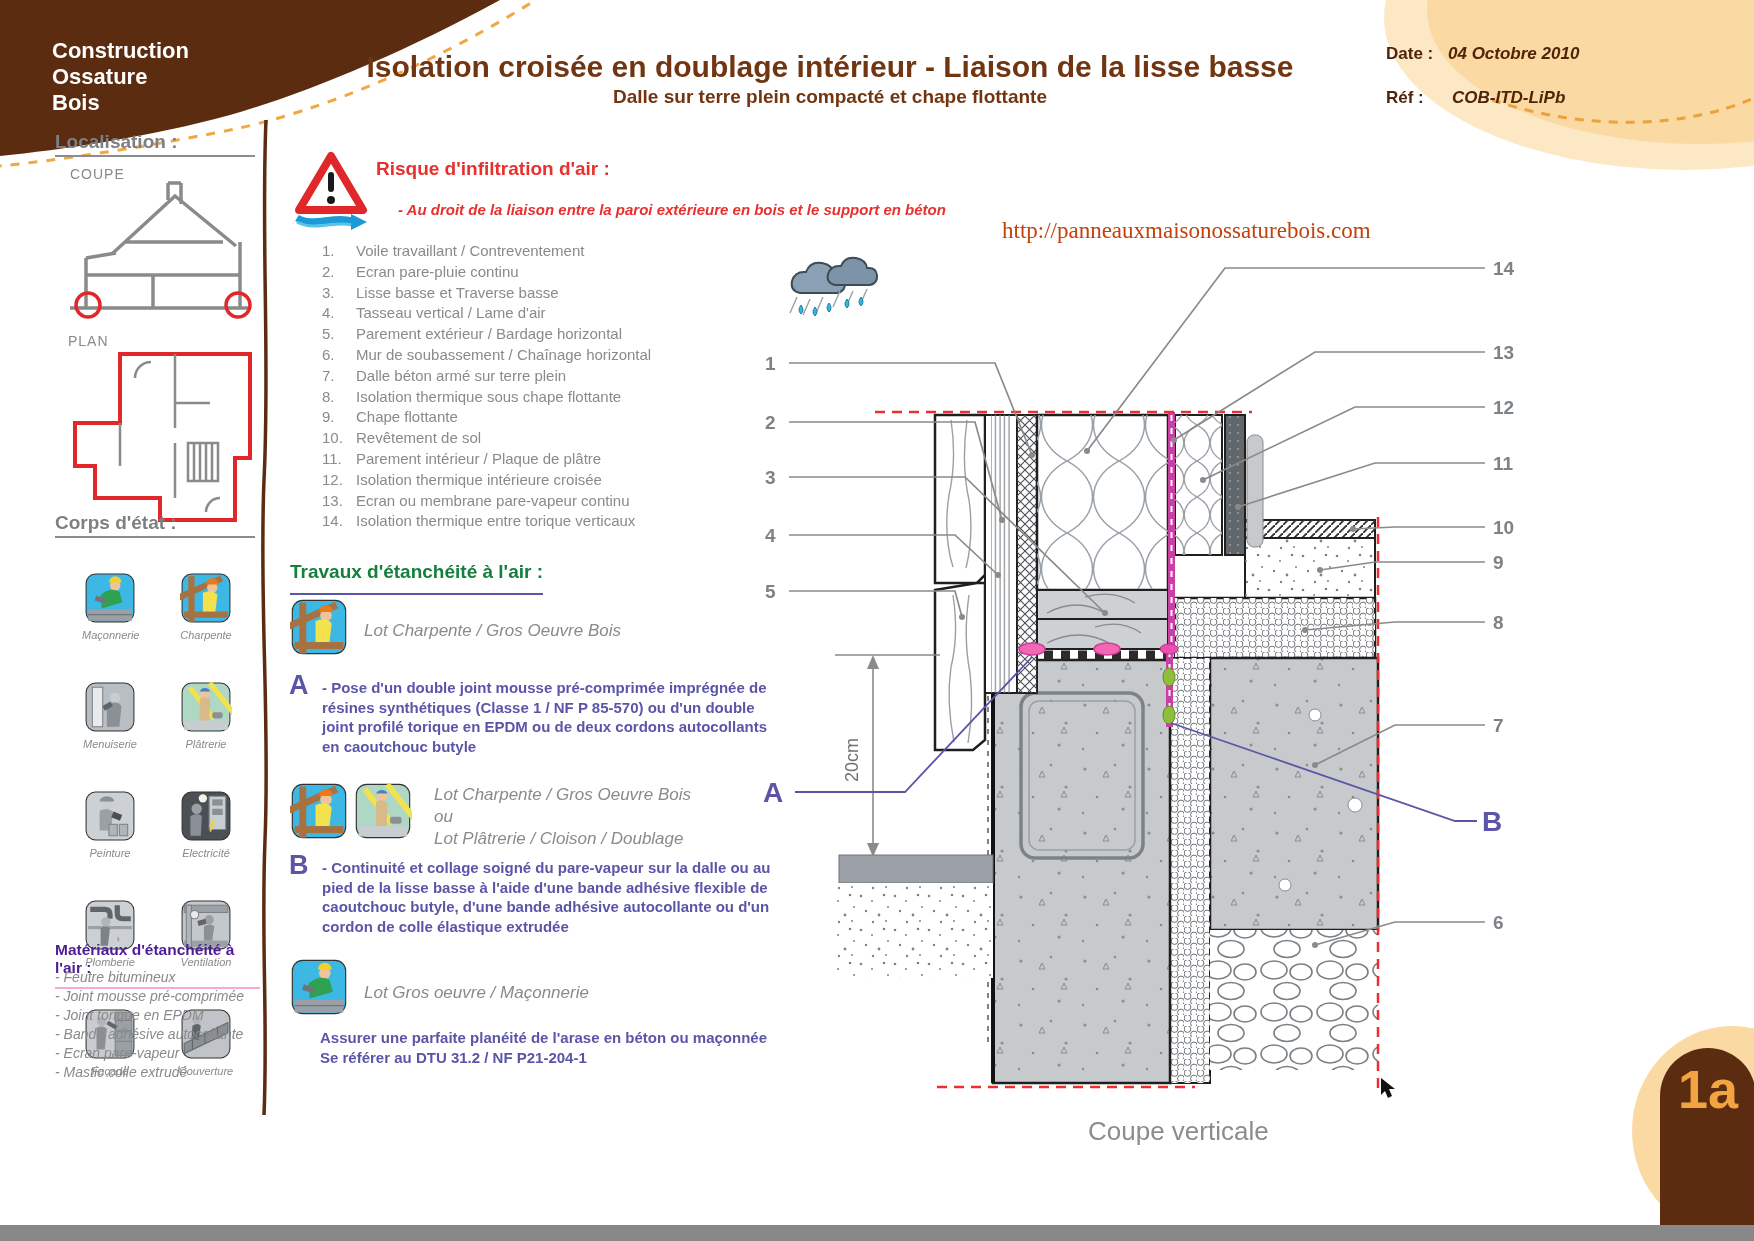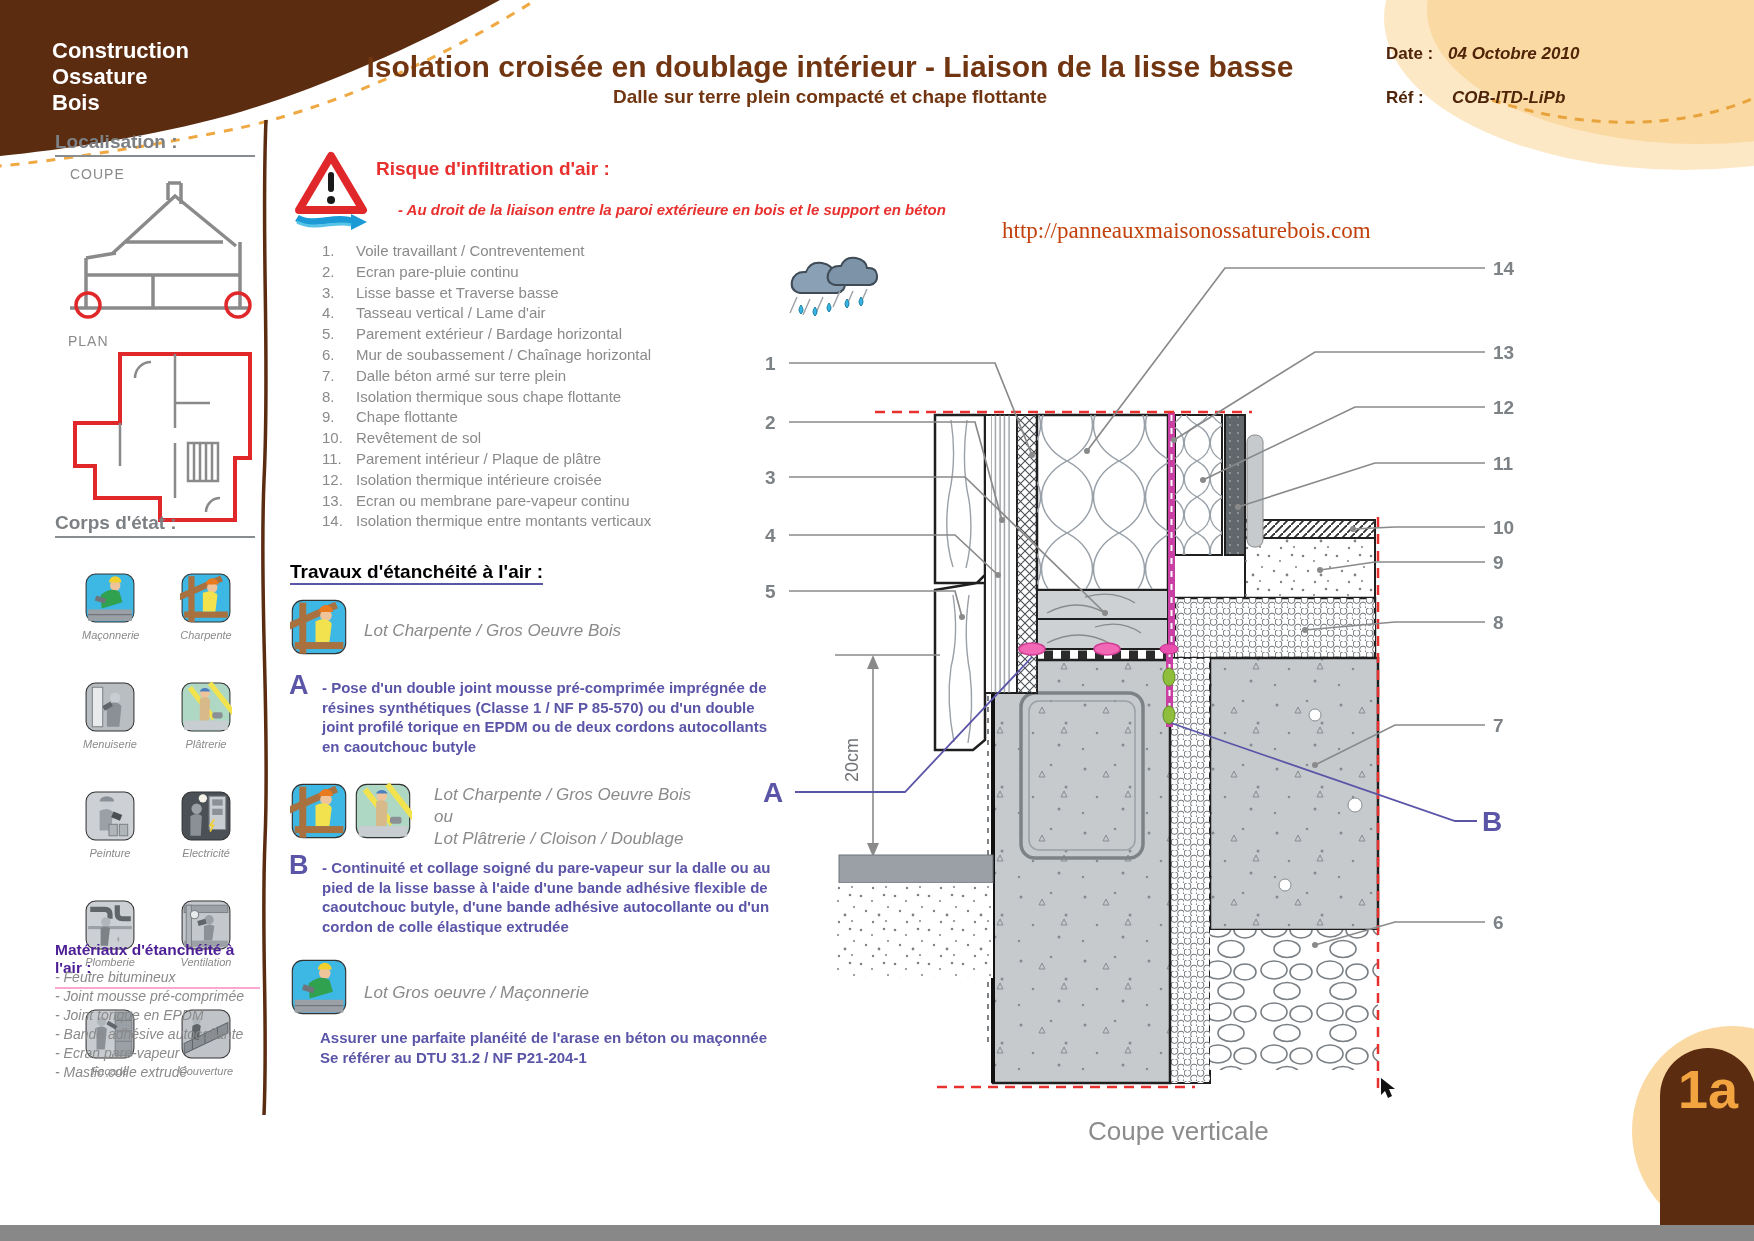--- a/index.html
+++ b/index.html
@@ -16,21 +16,21 @@
   .side-sub{color:#8a8a8a;font-size:14px;letter-spacing:1px;}
   .trade-grid{display:grid;grid-template-columns:56px 56px;column-gap:40px;row-gap:9px;gap:40px;}
   .trade{width:56px;text-align:center;}
   .trade-label{color:#8a8a8a;font-size:11px;font-style:italic;margin-top:1px;}
   .materials{color:#8a8a8a;font-size:14px;font-style:italic;line-height:19px;}
   .warn-title{color:#e8302e;font-weight:bold;font-size:19px;}
   .warn-note{color:#e8302e;font-weight:bold;font-style:italic;font-size:15px;}
   .legend{color:#8a8a8a;font-size:15px;}
   .legend-row{display:flex;line-height:20.8px;}
   .legend-row .num{width:34px;flex:none;}
-  .travaux-heading{color:#000000;font-weight:bold;font-size:19px;border-bottom:2.5px solid #5b55a8;padding-bottom:0;}
+  .travaux-heading{color:#15803d;font-weight:bold;font-size:19px;border-bottom:2.5px solid #5b55a8;padding-bottom:10px;}
   .lot-label{color:#8a8a8a;font-size:17px;font-style:italic;line-height:22px;}
   .step-letter{color:#5b55a8;font-weight:bold;font-size:27px;}
   .step-text{color:#5b55a8;font-weight:bold;font-size:15px;line-height:19.5px;}
   .final-note{color:#5b55a8;font-weight:bold;font-size:15px;line-height:20px;}
   .diagram-url{color:#c2410c;font-size:23px;font-family:"Liberation Serif", serif;}
   .diagram-caption{color:#8c8c8c;font-size:26px;}
   .badge-circle{width:200px;height:210px;border-radius:50%;background:#fbd9a2;}
   .badge-arch{width:96px;height:200px;border-radius:48px 48px 0 0;background:#5b2c10;}
   .badge-text{color:#f2a440;font-weight:bold;font-size:54px;text-align:center;}
 </style>
@@ -305,21 +305,21 @@
     <div class="legend-row">
         <span class="num">12.</span>
         <span>Isolation thermique intérieure croisée</span>
       </div>
     <div class="legend-row">
         <span class="num">13.</span>
         <span>Ecran ou membrane pare-vapeur continu</span>
       </div>
     <div class="legend-row">
         <span class="num">14.</span>
-        <span>Isolation thermique entre montants verticaux</span>
+        <span>Isolation thermique entre torique verticaux</span>
       </div>
   </div>
 
   <div class="abs travaux-heading" style="left:290px;top:561px;">Travaux d'étanchéité à l'air :</div>
 
   <svg class="abs" style="left:290px;top:598px;" width="58" height="58" viewBox="0 0 50 50">
     <rect x="2" y="2" width="46" height="46" rx="9" fill="#3db7e4" stroke="#333333"></rect>
     <rect x="-4" y="12" width="46" height="6" transform="rotate(-24 20 15)" fill="#a9713f"></rect>
     <rect x="8" y="4" width="6" height="44" fill="#a9713f"></rect>
     <rect x="4" y="38" width="42" height="6" fill="#a9713f"></rect>

